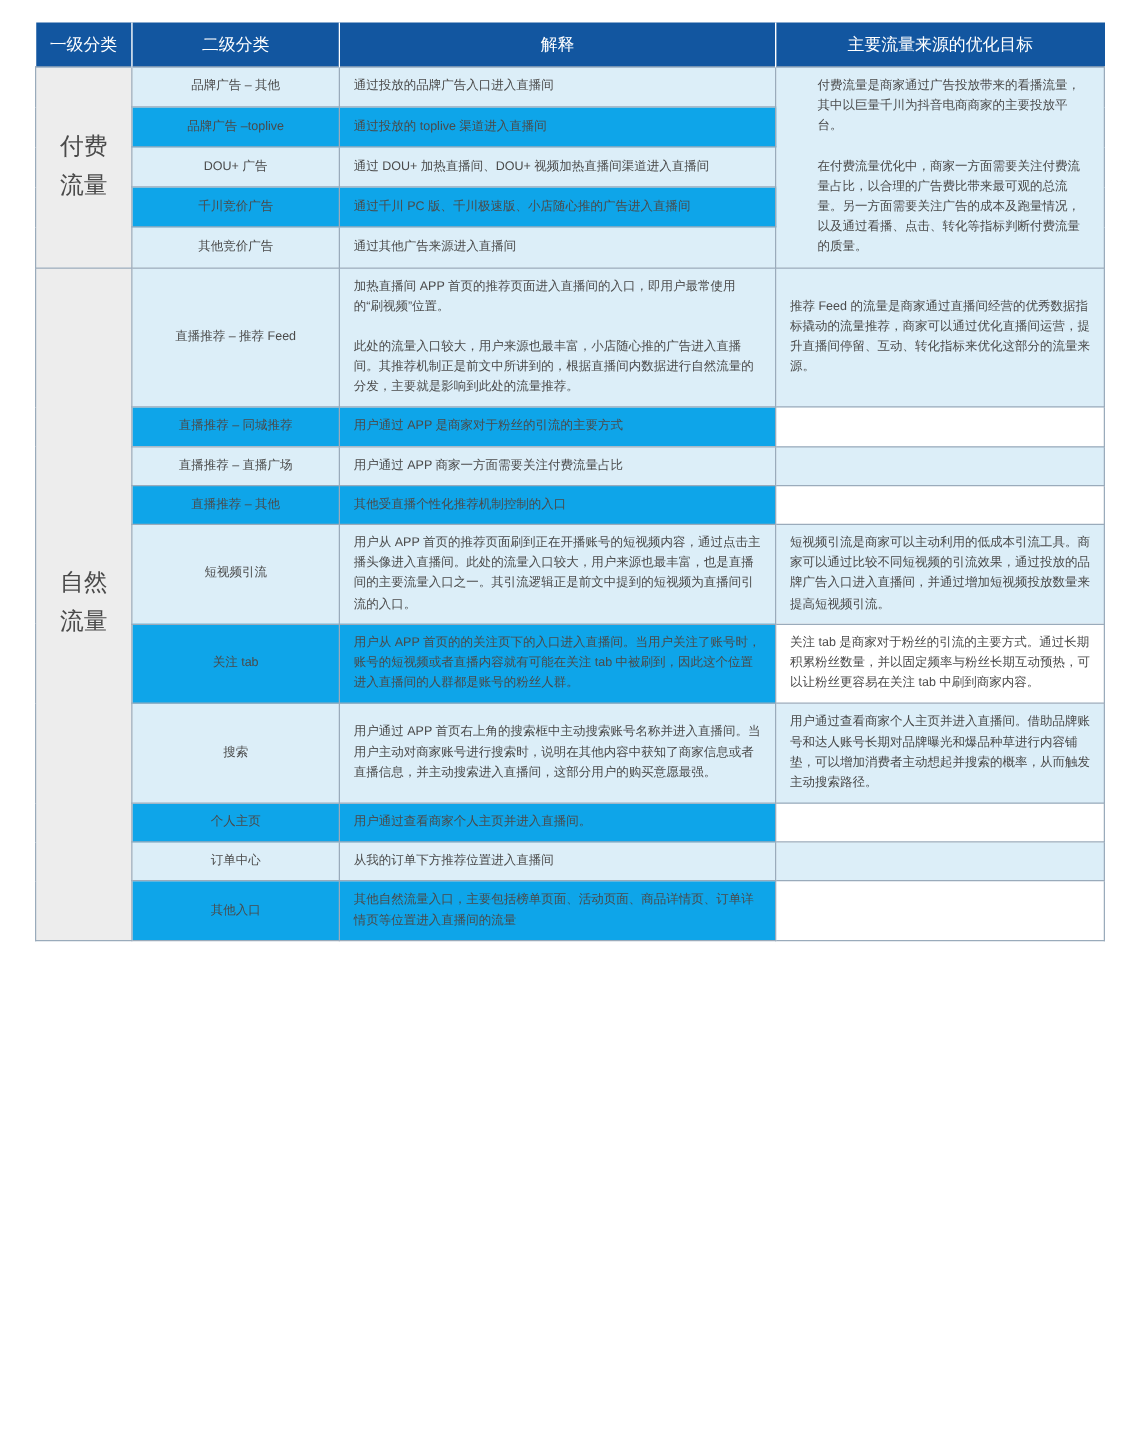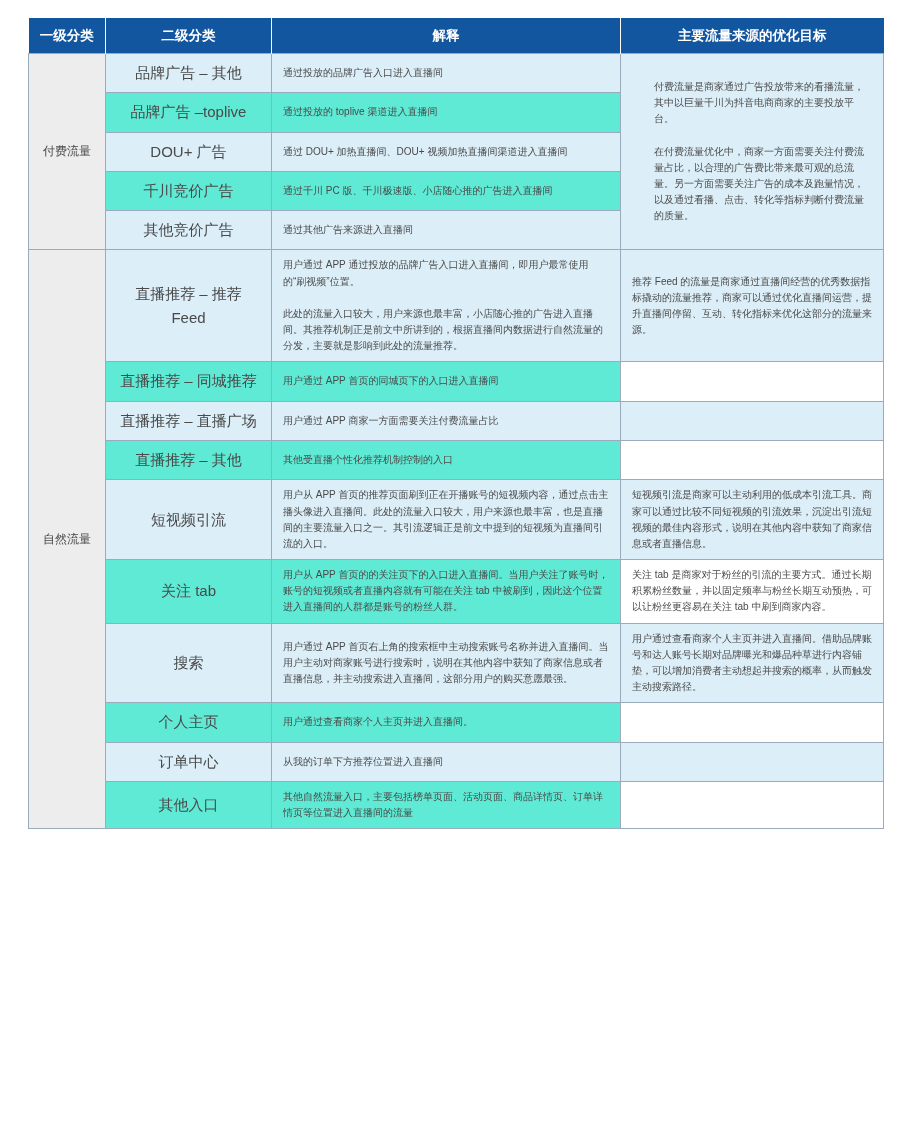--- a/index.html
+++ b/index.html
@@ -28,57 +28,57 @@
   }
   table.traffic-table col.c1 { width: 77px; }
   table.traffic-table col.c2 { width: 166px; }
   table.traffic-table col.c3 { width: 349px; }
   table.traffic-table col.c4 { width: 263px; }
 
   thead th {
     background: #1256A0;
     color: #ffffff;
     font-size: 13.5px;
-    font-weight: bold;
+    font-weight: normal;
     height: 35px;
     line-height: 35px;
     padding: 0;
     text-align: center;
     border-right: 1px solid #ffffff;
     vertical-align: middle;
   }
   thead th:last-child { border-right: none; }
 
   td {
     border: 1px solid #9aabbb;
     padding: 7px 11px;
     font-size: 10px;
     line-height: 1.62;
     vertical-align: middle;
     color: #4a4a4a;
   }
   td.cat {
     background: #EDEDED;
     text-align: center;
-    font-size: 12px;
+    font-size: 19px;
     color: #4a4a4a;
     border-color: #9aabbb;
   }
   td.sub {
     text-align: center;
-    font-size: 15px;
+    font-size: 10px;
   }
   td.desc {
     text-align: left;
   }
   td.goal {
     text-align: left;
   }
   tr.tint td.sub, tr.tint td.desc, tr.tint td.goal { background: #DCEEF8; }
-  tr.plain td.sub, tr.plain td.desc, tr.plain td.goal { background: #5eead4; }
+  tr.plain td.sub, tr.plain td.desc, tr.plain td.goal { background: #0ea5e9; }
 
   td.goal.tinted { background: #DCEEF8 !important; padding-left: 33px; }
   td.goal.white  { background: #FFFFFF !important; }
   td.goal.blanktint { background: #DCEEF8 !important; }
 
   .p { margin: 0; }
   .p + .p { margin-top: 16px; }
 </style>
 </head>
 <body>
@@ -132,31 +132,31 @@
         <tr class="tint">
           <td class="sub">其他竞价广告</td>
           <td class="desc">
             <div class="p">通过其他广告来源进入直播间</div>
           </td>
         </tr>
         <tr class="tint">
           <td class="cat" rowspan="10">自然流量</td>
           <td class="sub">直播推荐 – 推荐 Feed</td>
           <td class="desc">
-            <div class="p">用户通过 APP 通过投放的品牌广告入口进入直播间，即用户最常使用的“刷视频”位置。</div>
+            <div class="p">加热直播间 APP 首页的推荐页面进入直播间的入口，即用户最常使用的“刷视频”位置。</div>
             <div class="p">此处的流量入口较大，用户来源也最丰富，小店随心推的广告进入直播间。其推荐机制正是前文中所讲到的，根据直播间内数据进行自然流量的分发，主要就是影响到此处的流量推荐。</div>
           </td>
           <td class="goal blanktint">
             <div class="p">推荐 Feed 的流量是商家通过直播间经营的优秀数据指标撬动的流量推荐，商家可以通过优化直播间运营，提升直播间停留、互动、转化指标来优化这部分的流量来源。</div>
           </td>
         </tr>
         <tr class="plain">
           <td class="sub">直播推荐 – 同城推荐</td>
           <td class="desc">
-            <div class="p">用户通过 APP 首页的同城页下的入口进入直播间</div>
+            <div class="p">用户通过 APP 是商家对于粉丝的引流的主要方式</div>
           </td>
           <td class="goal white">&nbsp;</td>
         </tr>
         <tr class="tint">
           <td class="sub">直播推荐 – 直播广场</td>
           <td class="desc">
             <div class="p">用户通过 APP 商家一方面需要关注付费流量占比</div>
           </td>
           <td class="goal blanktint">&nbsp;</td>
         </tr>
@@ -166,21 +166,21 @@
             <div class="p">其他受直播个性化推荐机制控制的入口</div>
           </td>
           <td class="goal white">&nbsp;</td>
         </tr>
         <tr class="tint">
           <td class="sub">短视频引流</td>
           <td class="desc">
             <div class="p">用户从 APP 首页的推荐页面刷到正在开播账号的短视频内容，通过点击主播头像进入直播间。此处的流量入口较大，用户来源也最丰富，也是直播间的主要流量入口之一。其引流逻辑正是前文中提到的短视频为直播间引流的入口。</div>
           </td>
           <td class="goal blanktint">
-            <div class="p">短视频引流是商家可以主动利用的低成本引流工具。商家可以通过比较不同短视频的引流效果，沉淀出引流短视频的最佳内容形式，说明在其他内容中获知了商家信息或者直播信息。</div>
+            <div class="p">短视频引流是商家可以主动利用的低成本引流工具。商家可以通过比较不同短视频的引流效果，通过投放的品牌广告入口进入直播间，并通过增加短视频投放数量来提高短视频引流。</div>
           </td>
         </tr>
         <tr class="plain">
           <td class="sub">关注 tab</td>
           <td class="desc">
             <div class="p">用户从 APP 首页的的关注页下的入口进入直播间。当用户关注了账号时，账号的短视频或者直播内容就有可能在关注 tab 中被刷到，因此这个位置进入直播间的人群都是账号的粉丝人群。</div>
           </td>
           <td class="goal white">
             <div class="p">关注 tab 是商家对于粉丝的引流的主要方式。通过长期积累粉丝数量，并以固定频率与粉丝长期互动预热，可以让粉丝更容易在关注 tab 中刷到商家内容。</div>
           </td>

